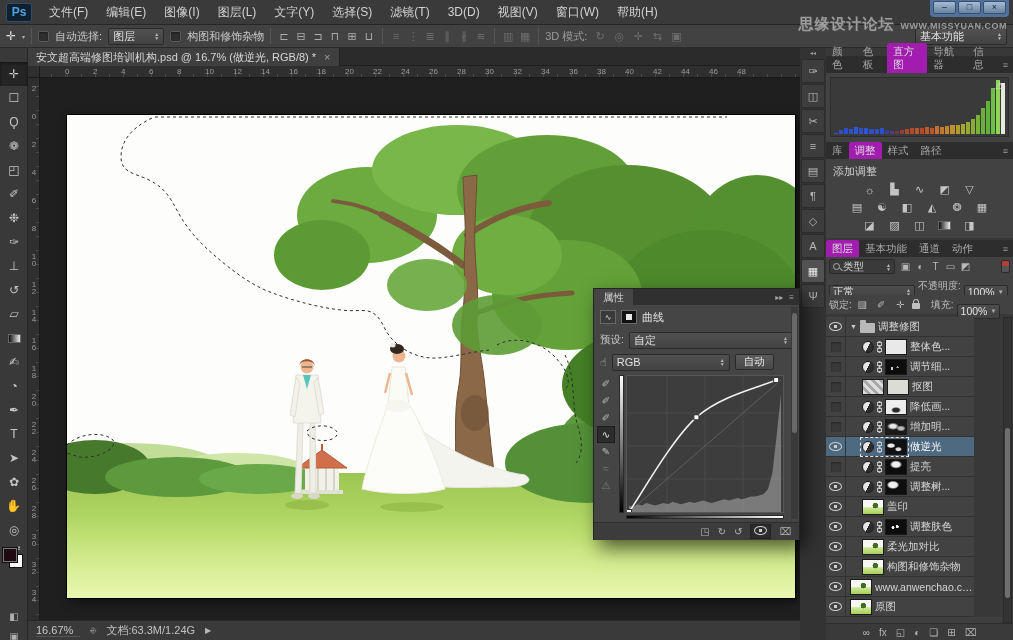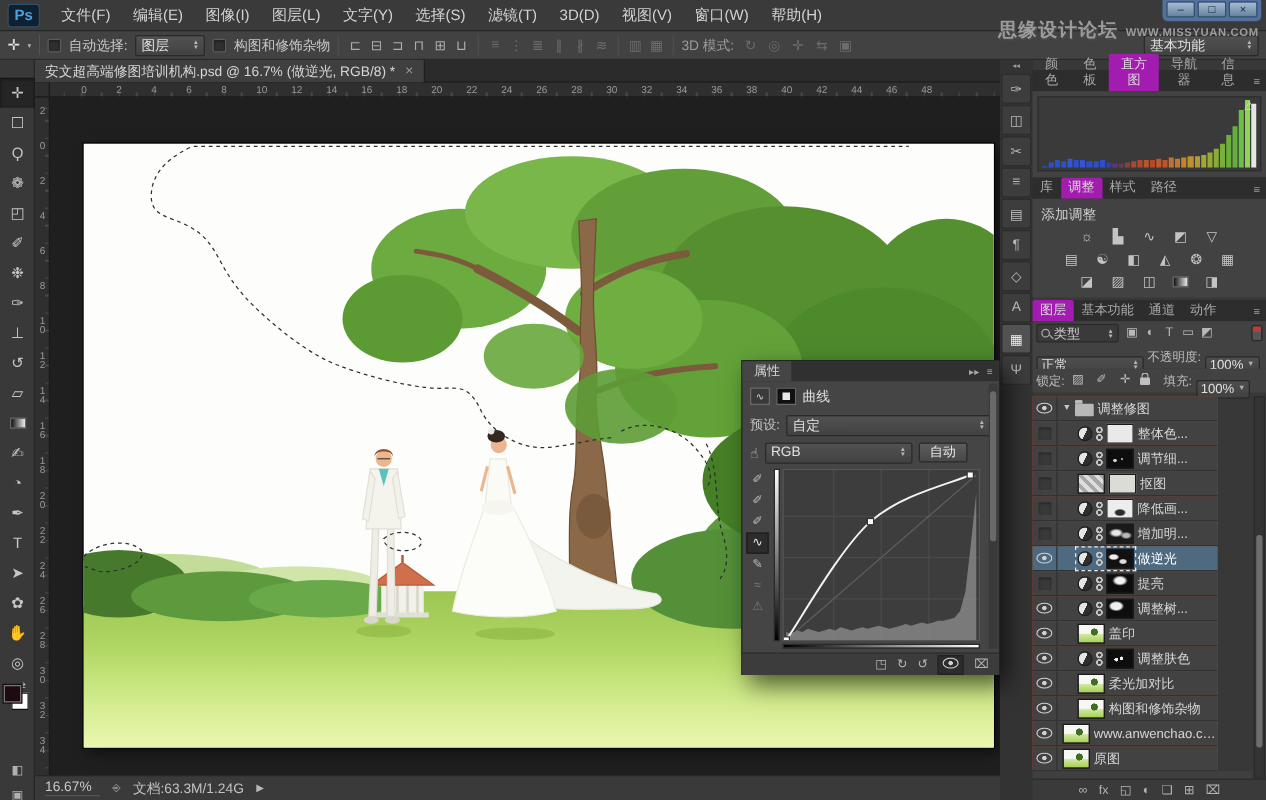--- a/index.html
+++ b/index.html
@@ -66,21 +66,21 @@
 
 
 #dock{position:absolute;left:800px;top:48px;width:26px;height:592px;background:#333;}
 #dock-collapse{height:10px;text-align:center;font-size:6px;color:#9a9a9a;line-height:10px;}
 .dock-btn{width:24px;height:24px;margin:1px;background:#3d3d3d;border:1px solid #2c2c2c;border-radius:2px;display:flex;align-items:center;justify-content:center;font-size:11px;color:#b8b8b8;}
 .dock-btn.active{background:#525252;color:#e8e8e8;}
 
 
 #panels{position:absolute;left:826px;top:48px;width:187px;height:592px;background:#383838;}
 .tabstrip{position:absolute;left:0;width:187px;height:17px;background:#2d2d2d;display:flex;align-items:flex-end;font-size:10.5px;color:#a8a8a8;}
-.ptab{padding:2px 6px 2px;line-height:13px;text-align:center;}
+.ptab{padding:2px 6px 2px;line-height:13px;}
 .ptab.active{background:#a21caf;color:#d8d8d8;border-radius:2px 2px 0 0;}
 .strip-menu{margin-left:auto;padding:0 5px;color:#9a9a9a;font-size:9px;line-height:15px;}
 .pcontent{position:absolute;left:0;width:187px;background:#424242;}
 
 #hist-box{margin:4px;height:60px;background:#3a3a3a;border:1px solid #2d2d2d;position:relative;display:flex;align-items:flex-end;gap:1px;padding:2px 3px;}
 .hbar{flex:1;min-width:2px;}
 #hist-warn{position:absolute;right:4px;top:2px;font-size:10px;color:#d8d8d8;}
 
 #adj-title{font-size:11px;color:#cfcfcf;margin:5px 7px 3px;}
 .adj-row{display:flex;justify-content:center;gap:6px;margin:3px 0;}
@@ -90,21 +90,21 @@
 #filter-box{display:inline-flex;align-items:center;gap:3px;width:66px;height:15px;background:#3a3a3a;border:1px solid #2a2a2a;border-radius:2px;padding:0 3px;font-size:10.5px;color:#d0d0d0;}
 .mag{width:7px;height:7px;border:1.4px solid #aaa;border-radius:50%;position:relative;flex:none;}
 .mag::after{content:"";position:absolute;left:5px;top:5px;width:4px;height:1.4px;background:#aaa;transform:rotate(45deg);}
 .ficon{width:15px;text-align:center;font-size:10px;color:#b8b8b8;}
 #filter-switch{margin-left:auto;width:9px;height:13px;background:linear-gradient(#b04038 45%,#555 45%);border:1px solid #2a2a2a;border-radius:2px;}
 .vbox{display:inline-flex;align-items:center;gap:3px;background:linear-gradient(#4e4e4e,#414141);border:1px solid #2a2a2a;border-radius:2px;height:15px;padding:0 3px;font-size:10.5px;color:#e0e0e0;margin-top:13px;}
 .tridown{font-size:6px;color:#b0b0b0;}
 .lockicon{display:inline-block;width:8px;height:6px;background:#c0c0c0;border-radius:1px;position:relative;margin-top:4px;}
 .lockicon::before{content:"";position:absolute;top:-4px;left:1px;width:4px;height:4px;border:1.3px solid #c0c0c0;border-bottom:none;border-radius:3px 3px 0 0;}
 
-#layer-list{position:absolute;left:0;top:269px;width:148px;height:300px;background:#c2410c;}
+#layer-list{position:absolute;left:0;top:269px;width:148px;height:300px;background:#ec4899;}
 .lrow{display:flex;align-items:center;height:20px;border-bottom:1px solid #323232;background:#424242;}
 .lrow.selected{background:#4e6a80;}
 .eye-cell{width:20px;height:100%;border-right:1px solid #323232;display:flex;align-items:center;justify-content:center;flex:none;}
 .eye{display:inline-block;width:13px;height:9px;border-radius:50%;box-shadow:inset 0 0 0 1px #cfcfcf;background:radial-gradient(circle,#cfcfcf 1.6px,transparent 2px);}
 .eye-off{display:inline-block;width:10px;height:10px;background:#393939;border-radius:1px;box-shadow:inset 0 1px 2px #252525;}
 .lbody{display:flex;align-items:center;gap:3px;padding-left:4px;min-width:0;}
 .lbody.child{padding-left:16px;}
 .tri{font-size:7px;color:#c8c8c8;}
 .folder{display:inline-block;width:15px;height:10px;background:#b8b8b8;border-radius:1px;position:relative;margin-top:2px;}
 .folder::before{content:"";position:absolute;top:-3px;left:0;width:6px;height:3px;background:#b8b8b8;border-radius:1px 1px 0 0;}

